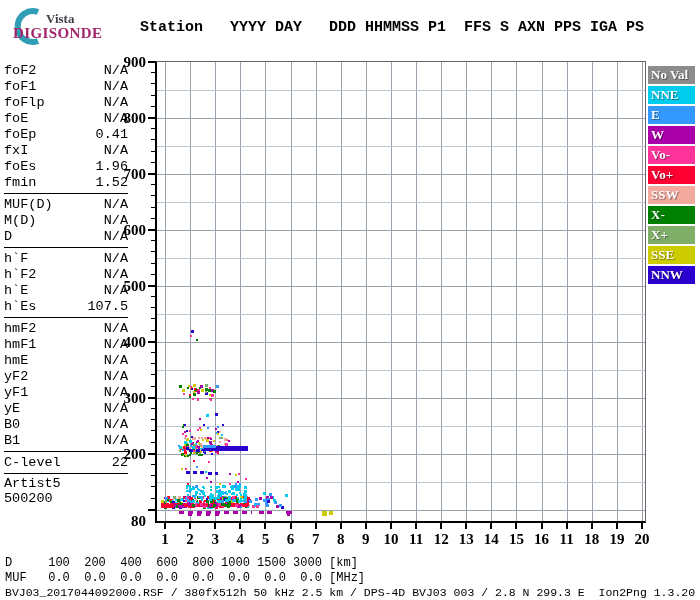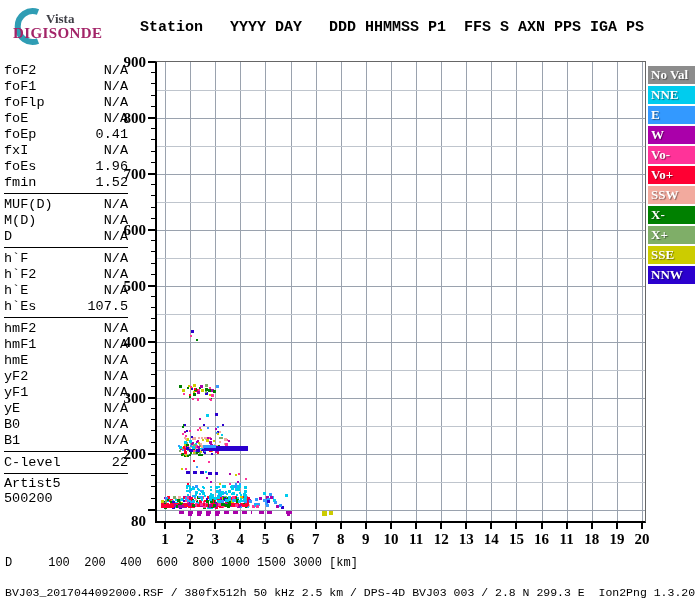--- a/index.html
+++ b/index.html
@@ -1049,15 +1049,16 @@
       <div class="litem" style="background: rgb(255, 51, 153);">Vo-</div>
       <div class="litem" style="background: rgb(255, 0, 51);">Vo+</div>
       <div class="litem" style="background: rgb(242, 170, 158);">SSW</div>
       <div class="litem" style="background: rgb(0, 128, 0);">X-</div>
       <div class="litem" style="background: rgb(127, 174, 104);">X+</div>
       <div class="litem" style="background: rgb(204, 204, 0);">SSE</div>
       <div class="litem" style="background: rgb(43, 0, 206);">NNW</div>
     </div>
 
   <div id="drow" class="ftr">D     100  200  400  600  800 1000 1500 3000 [km]</div>
+  <div id="mufrow" class="ftr">MUF   0.0  0.0  0.0  0.0  0.0  0.0  0.0  0.0 [MHz]</div>
   <div id="status" class="ftr">BVJ03_2017044092000.RSF / 380fx512h 50 kHz 2.5 km / DPS-4D BVJ03 003 / 2.8 N 299.3 E  Ion2Png 1.3.20</div>
 
 </div>
 
 </body></html>

